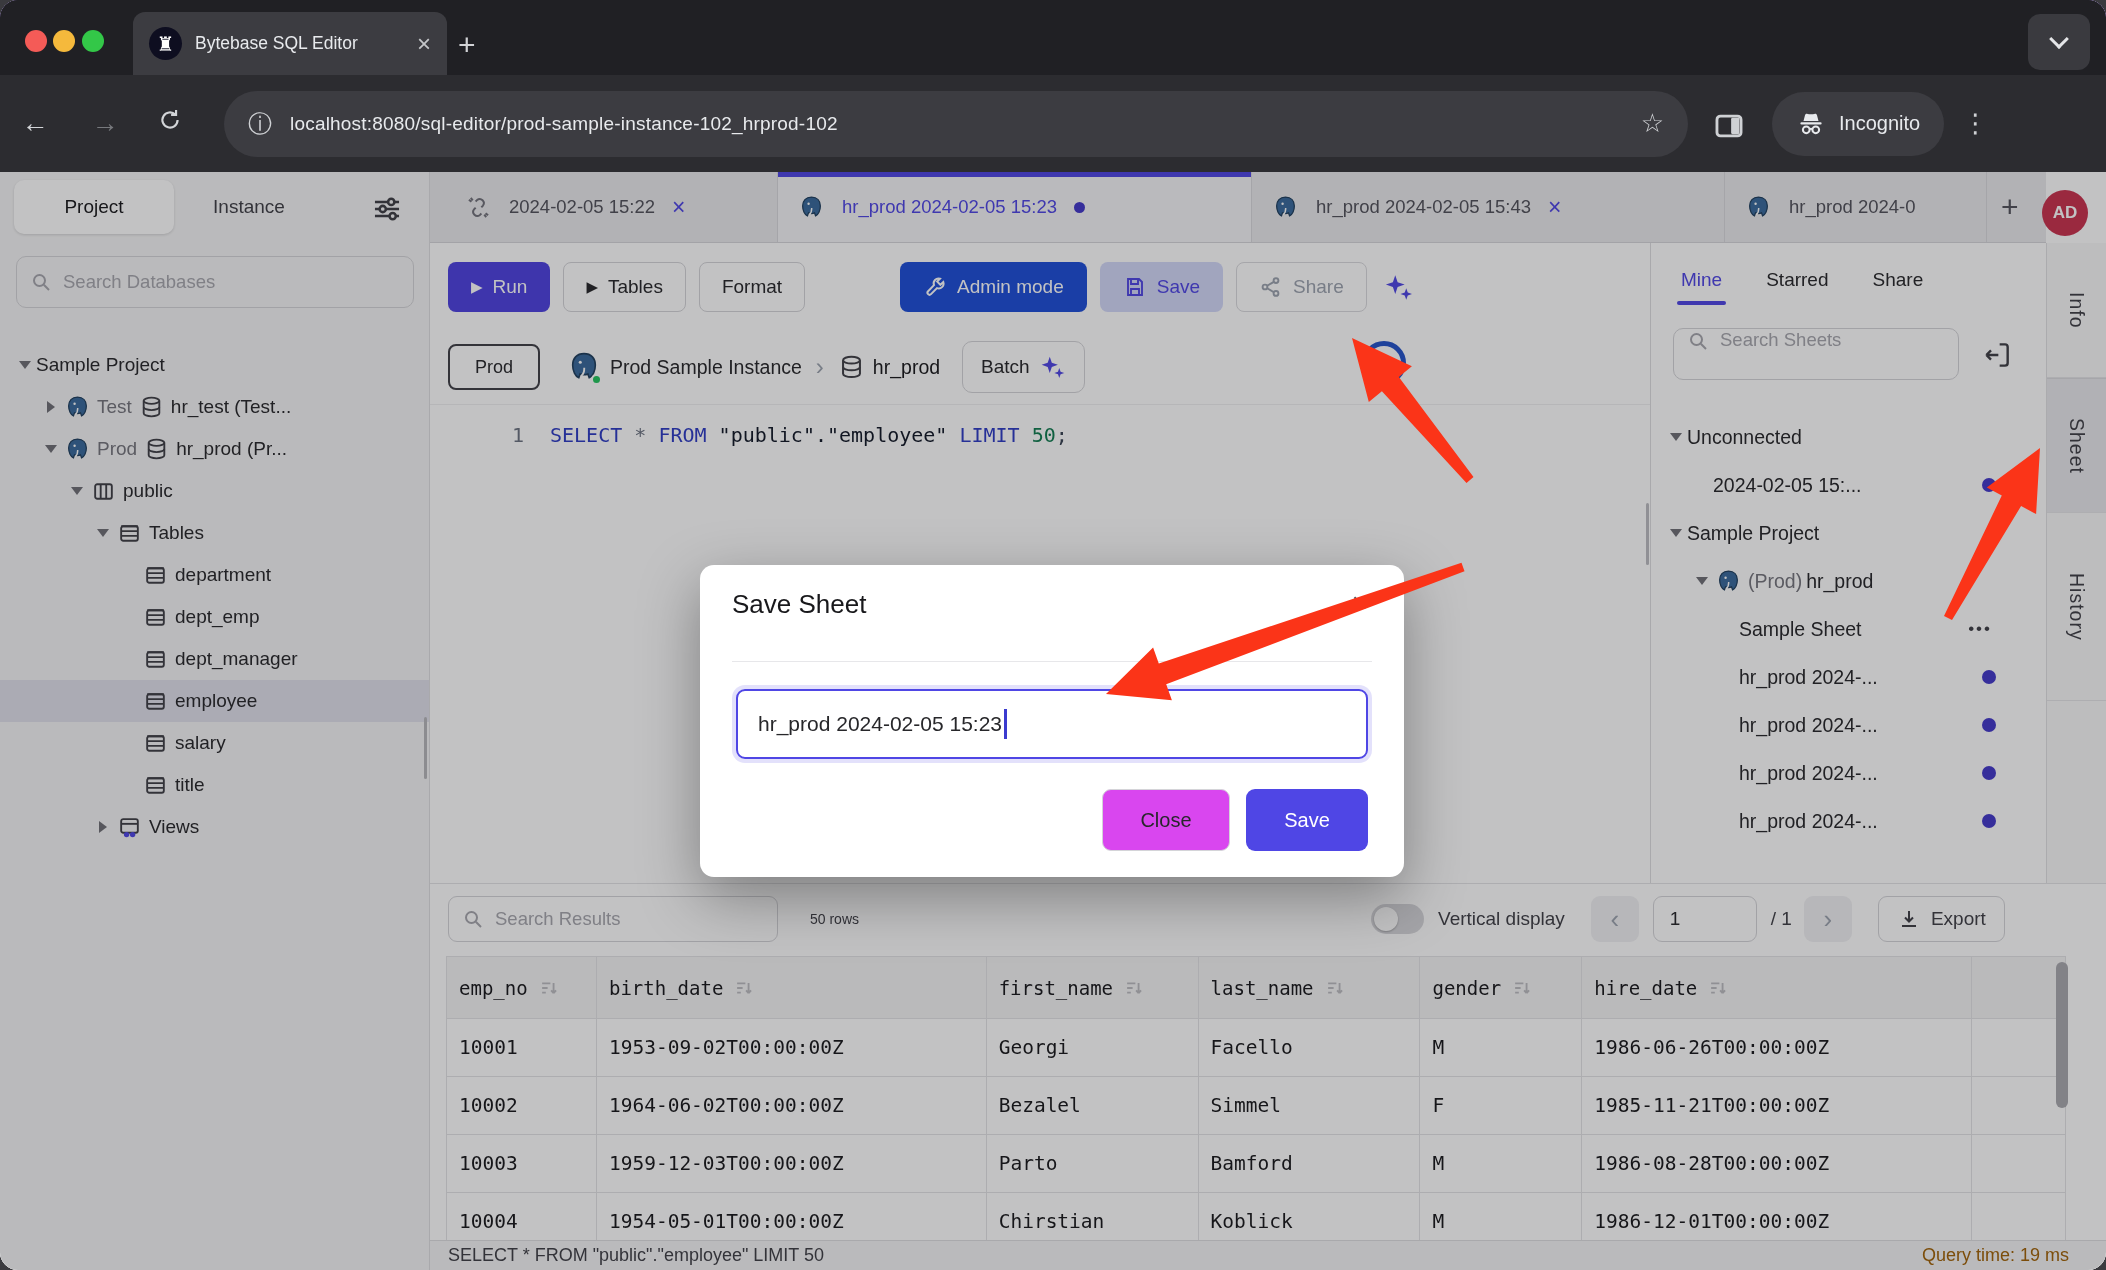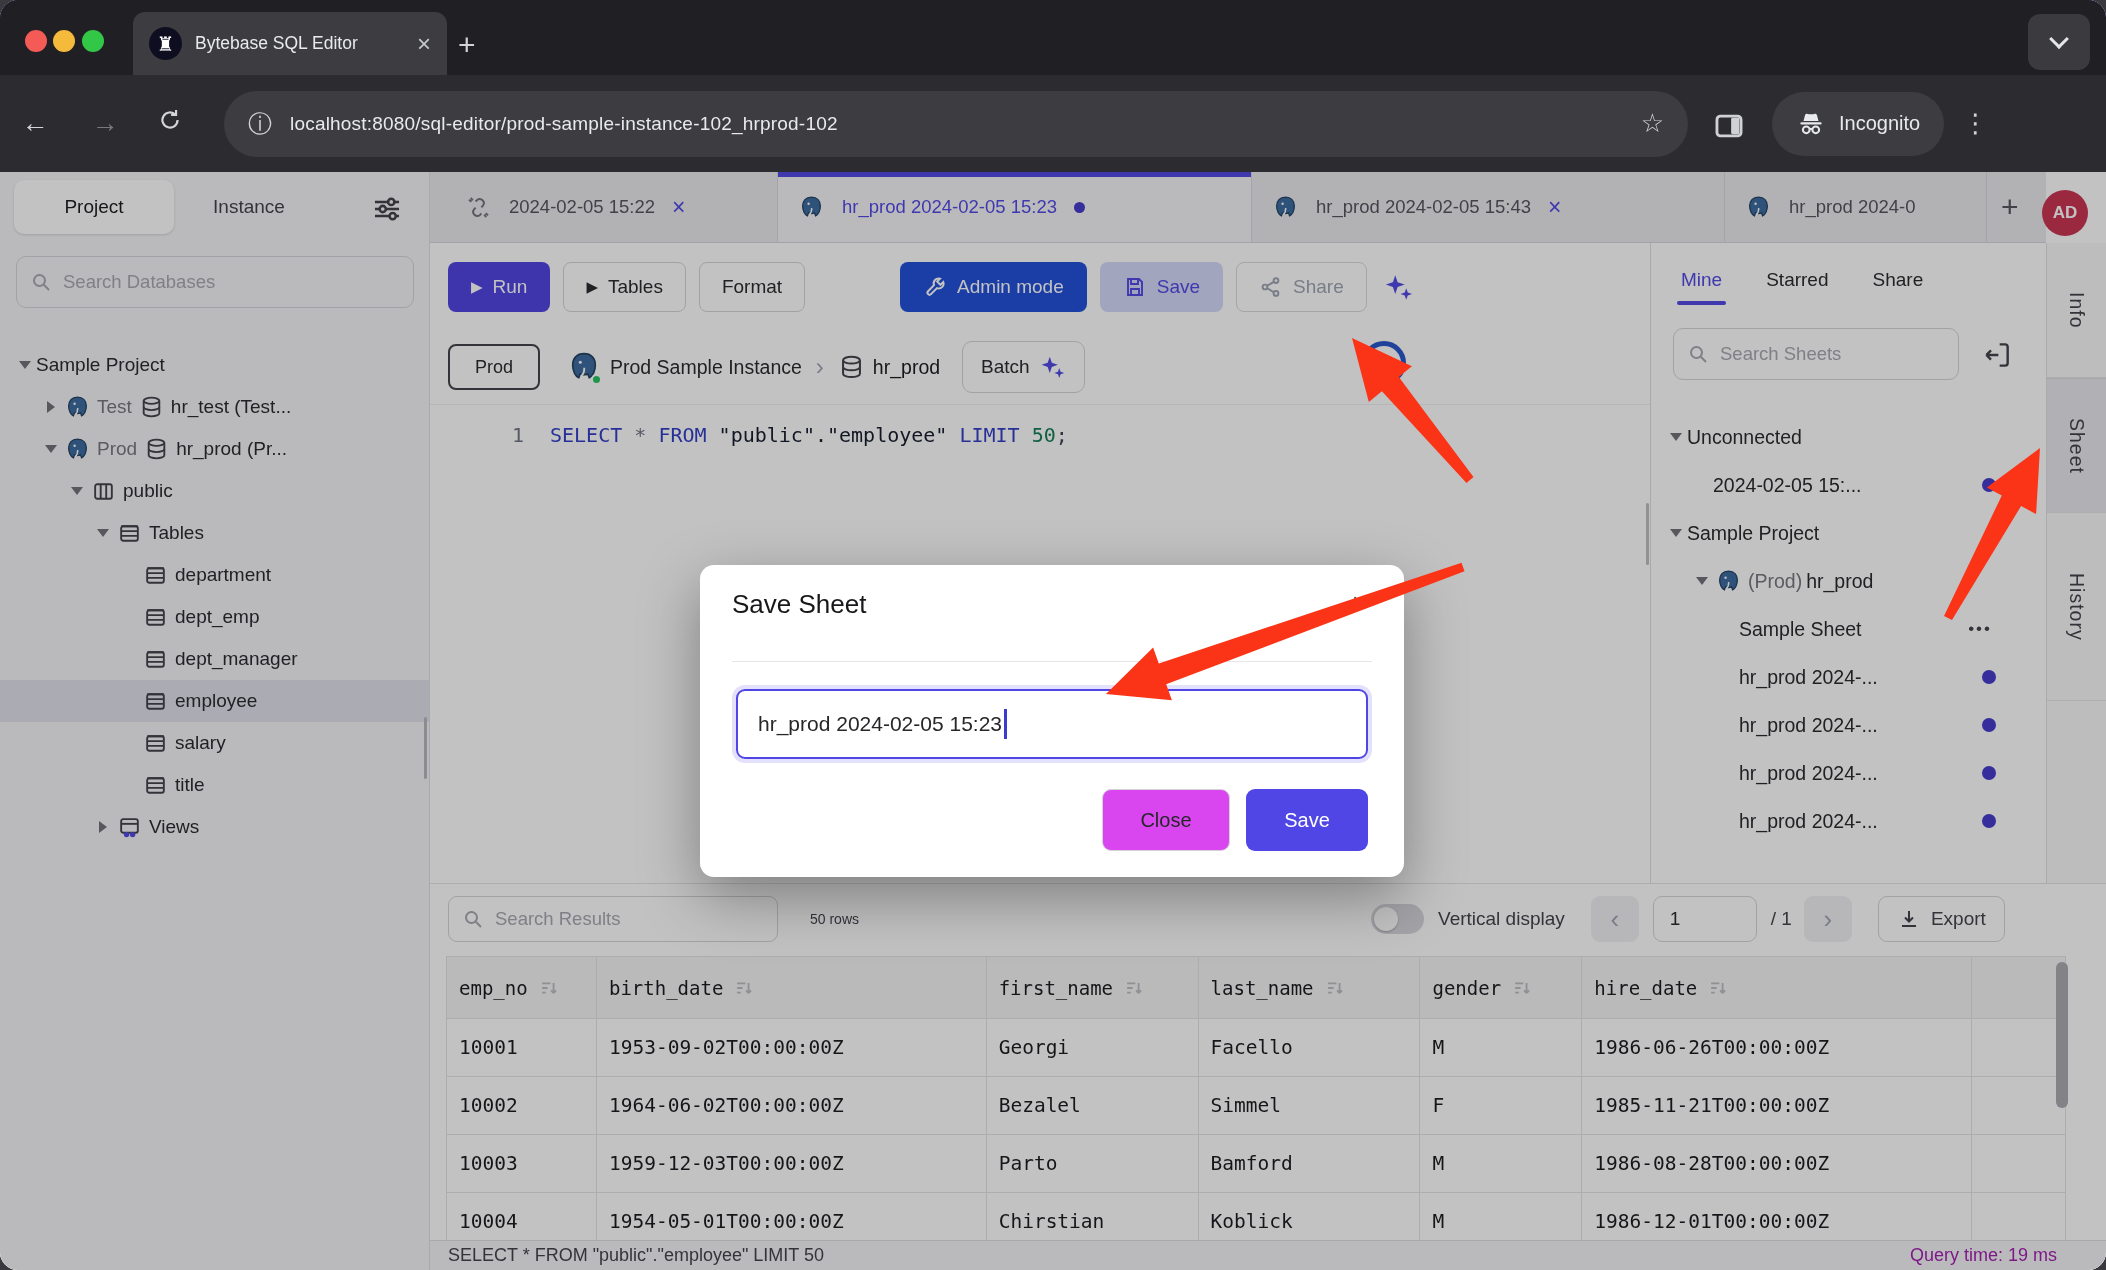--- a/index.html
+++ b/index.html
@@ -89,21 +89,21 @@
 #code{position:absolute;left:430px;top:232px;width:1220px;height:479px;background:#fff;border-top:1px solid #efeff1}
 #sqlline{position:absolute;left:0;top:14px;width:100%;height:32px;font-family:"DejaVu Sans Mono",monospace;font-size:20px;display:flex;align-items:center}
 #lineno{width:120px;text-align:right;color:#6b7280;padding-right:26px;flex:none}
 .tok-kw{color:#2d3bc4}.tok-op{color:#6b7280}.tok-id{color:#111827}.tok-num{color:#0f7b4f}.tok-pl{color:#374151}
 
 #sheetpanel{position:absolute;left:1650px;top:71px;width:396px;height:640px;background:#fff;border-left:1px solid #dddde0}
 #sheettabs{display:flex;align-items:center;gap:44px;padding:18px 0 0 30px;height:70px}
 .sheettab{font-size:19px;color:#27272a;position:relative;padding-bottom:14px}
 .sheettab.active{color:#4f46e5;font-weight:500}
 .sheettab.active::after{content:"";position:absolute;left:-4px;right:-4px;bottom:0;height:4px;background:#4f46e5;border-radius:2px}
-#sheetsearch{position:absolute;left:22px;top:85px;width:286px;height:52px;border:1px solid #d4d4d8;border-radius:10px;display:flex;align-items:center;gap:10px;padding:12px 12px}
+#sheetsearch{position:absolute;left:22px;top:85px;width:286px;height:52px;border:1px solid #d4d4d8;border-radius:10px;display:flex;align-items:flex-start;gap:10px;padding:0 12px}
 #sheetsearch input{border:0;outline:0;font-size:18.5px;color:#27272a;width:100%;background:transparent;font-family:"Liberation Sans",sans-serif}
 #sheetsearch input::placeholder{color:#a6a6ad}
 #importicon{position:absolute;left:330px;top:96px;width:32px;height:32px}
 #sheettree{position:absolute;left:0;top:170px;width:100%}
 .srow{height:48px;display:flex;align-items:center;font-size:19.5px;color:#27272a;padding-right:14px}
 .srow .sdot{width:14px;height:14px;border-radius:50%;background:#4338ca;margin-left:auto;margin-right:36px;flex:none}
 .srow .menu{margin-left:auto;margin-right:40px;color:#3f3f46;font-size:17px;letter-spacing:2px}
 #rhandle{position:absolute;left:-5px;top:260px;width:3px;height:62px;background:#bcbcc1;border-radius:2px}
 
 #rail{position:absolute;left:2046px;top:71px;width:60px;height:640px;background:#f8f8f9;border-left:1px solid #e0e0e3}
@@ -129,21 +129,21 @@
 table{border-collapse:collapse;table-layout:fixed;font-family:"DejaVu Sans Mono",monospace}
 th,td{border:1px solid #e3e3e6;overflow:hidden;white-space:nowrap}
 th{height:62px;background:#f4f4f5;font-weight:400;text-align:left;padding:0 12px;font-size:19px;color:#18181b}
 th .hflex{display:flex;gap:10px}
 th svg{width:22px;height:22px;opacity:.55}
 td{height:58px;padding:0 12px;font-size:19.5px;color:#18181b}
 #vscroll{position:absolute;left:2056px;top:790px;width:12px;height:146px;border-radius:6px;background:#a9a9af}
 
 #statusbar{position:absolute;left:430px;top:1068px;width:1676px;height:30px;background:#f5f5f6;border-top:1px solid #dddde0;display:flex;align-items:center;font-size:18px}
 #statusq{margin-left:18px;color:#3f3f46}
-#statust{margin-left:auto;margin-right:49px;color:#a21caf}
+#statust{margin-left:auto;margin-right:37px;color:#a16207}
 
 #backdrop{position:absolute;left:0;top:172px;width:2106px;height:1098px;background:rgba(18,18,24,.26);z-index:40}
 #modal{position:absolute;left:700px;top:565px;width:704px;height:312px;background:#fff;border-radius:14px;box-shadow:0 20px 60px rgba(0,0,0,.35);z-index:45}
 #mtitle{position:absolute;left:32px;top:24px;font-size:26px;color:#18181b;font-weight:500}
 #mclose{position:absolute;right:36px;top:24px;font-size:28px;color:#52525b;line-height:1}
 #mdivider{position:absolute;left:32px;right:32px;top:96px;height:1px;background:#e7e7ea}
 #minput{position:absolute;left:36px;top:124px;width:632px;height:70px;border:2px solid #4f46e5;border-radius:9px;box-shadow:0 0 0 4px rgba(79,70,229,.16);display:flex;align-items:center;padding:0 20px;font-size:21px;color:#27272a}
 #minput .caret{width:3px;height:30px;background:#3b3bcf;margin-left:2px}
 #mbtns{position:absolute;right:36px;bottom:26px;display:flex;gap:16px}
 #btn-close{width:128px;height:62px;border:1px solid #d4d4d8;border-radius:9px;background:#d946ef;font-size:20px;color:#27272a;display:flex;align-items:center;justify-content:center}

